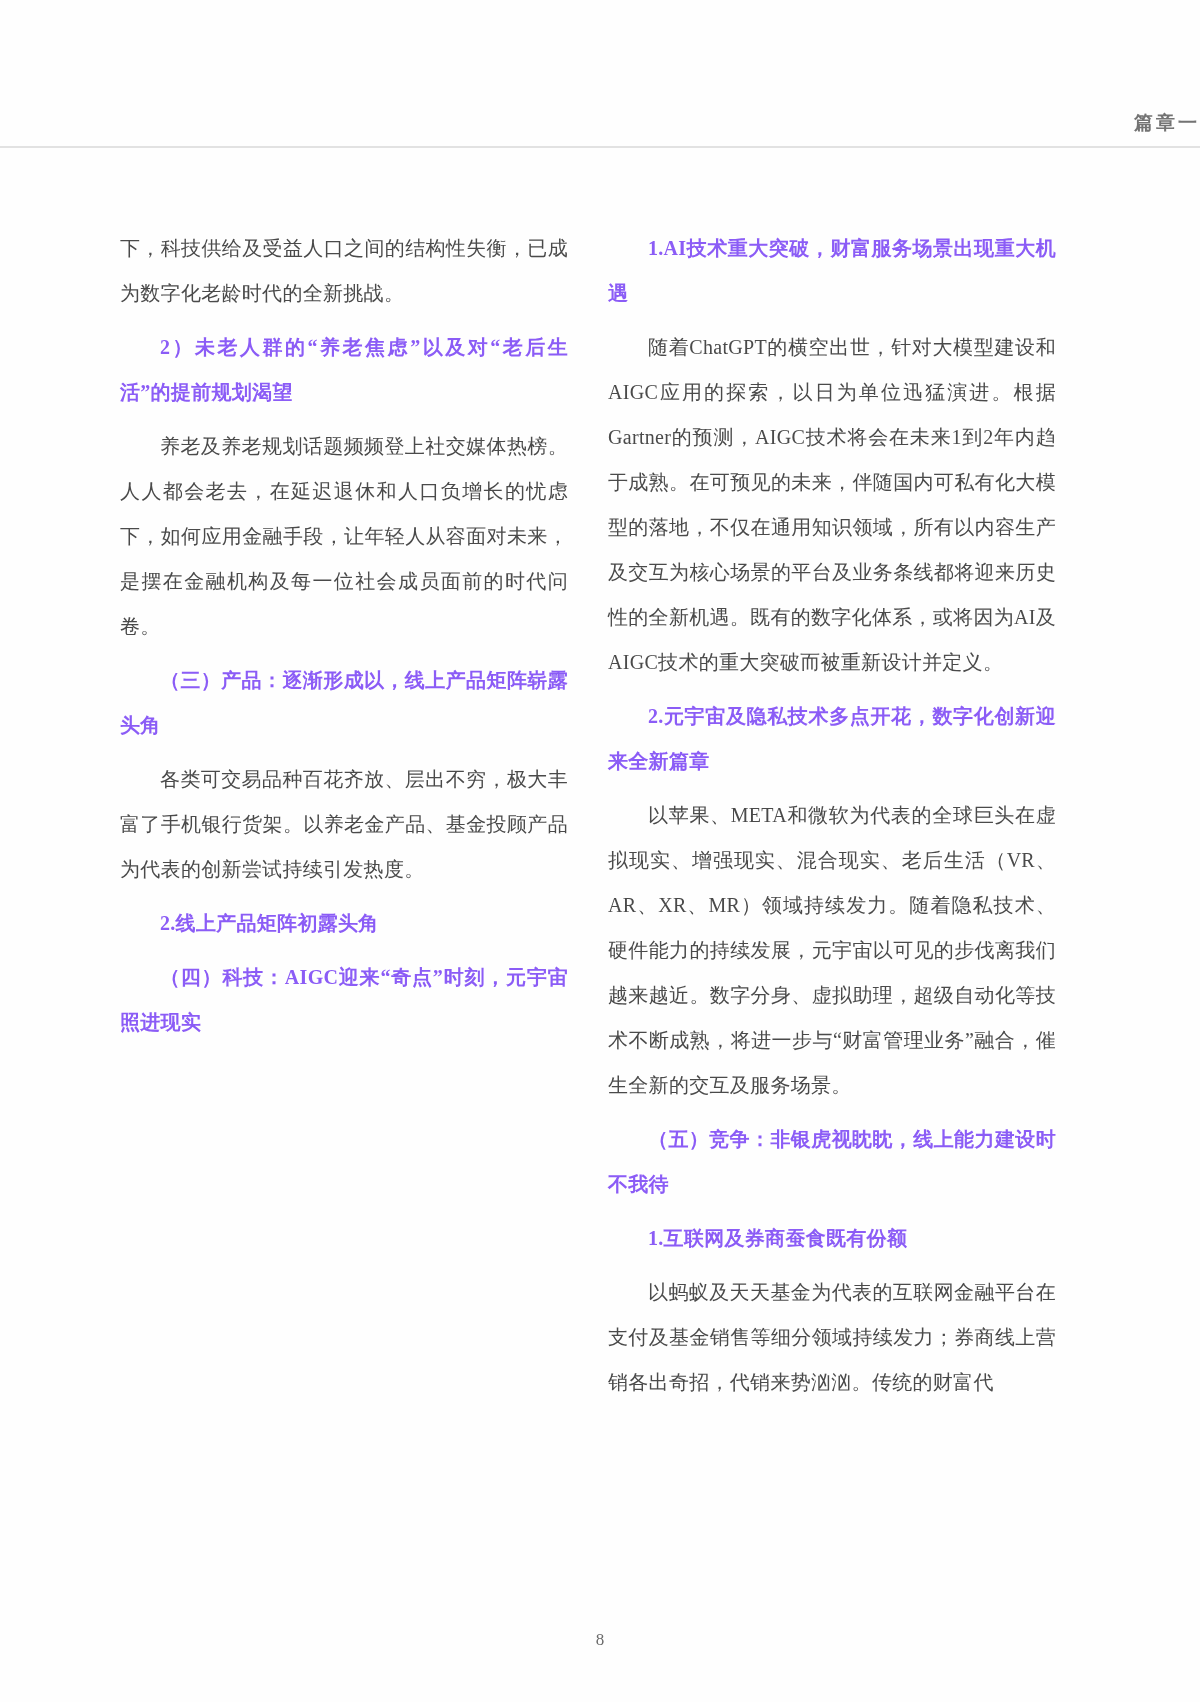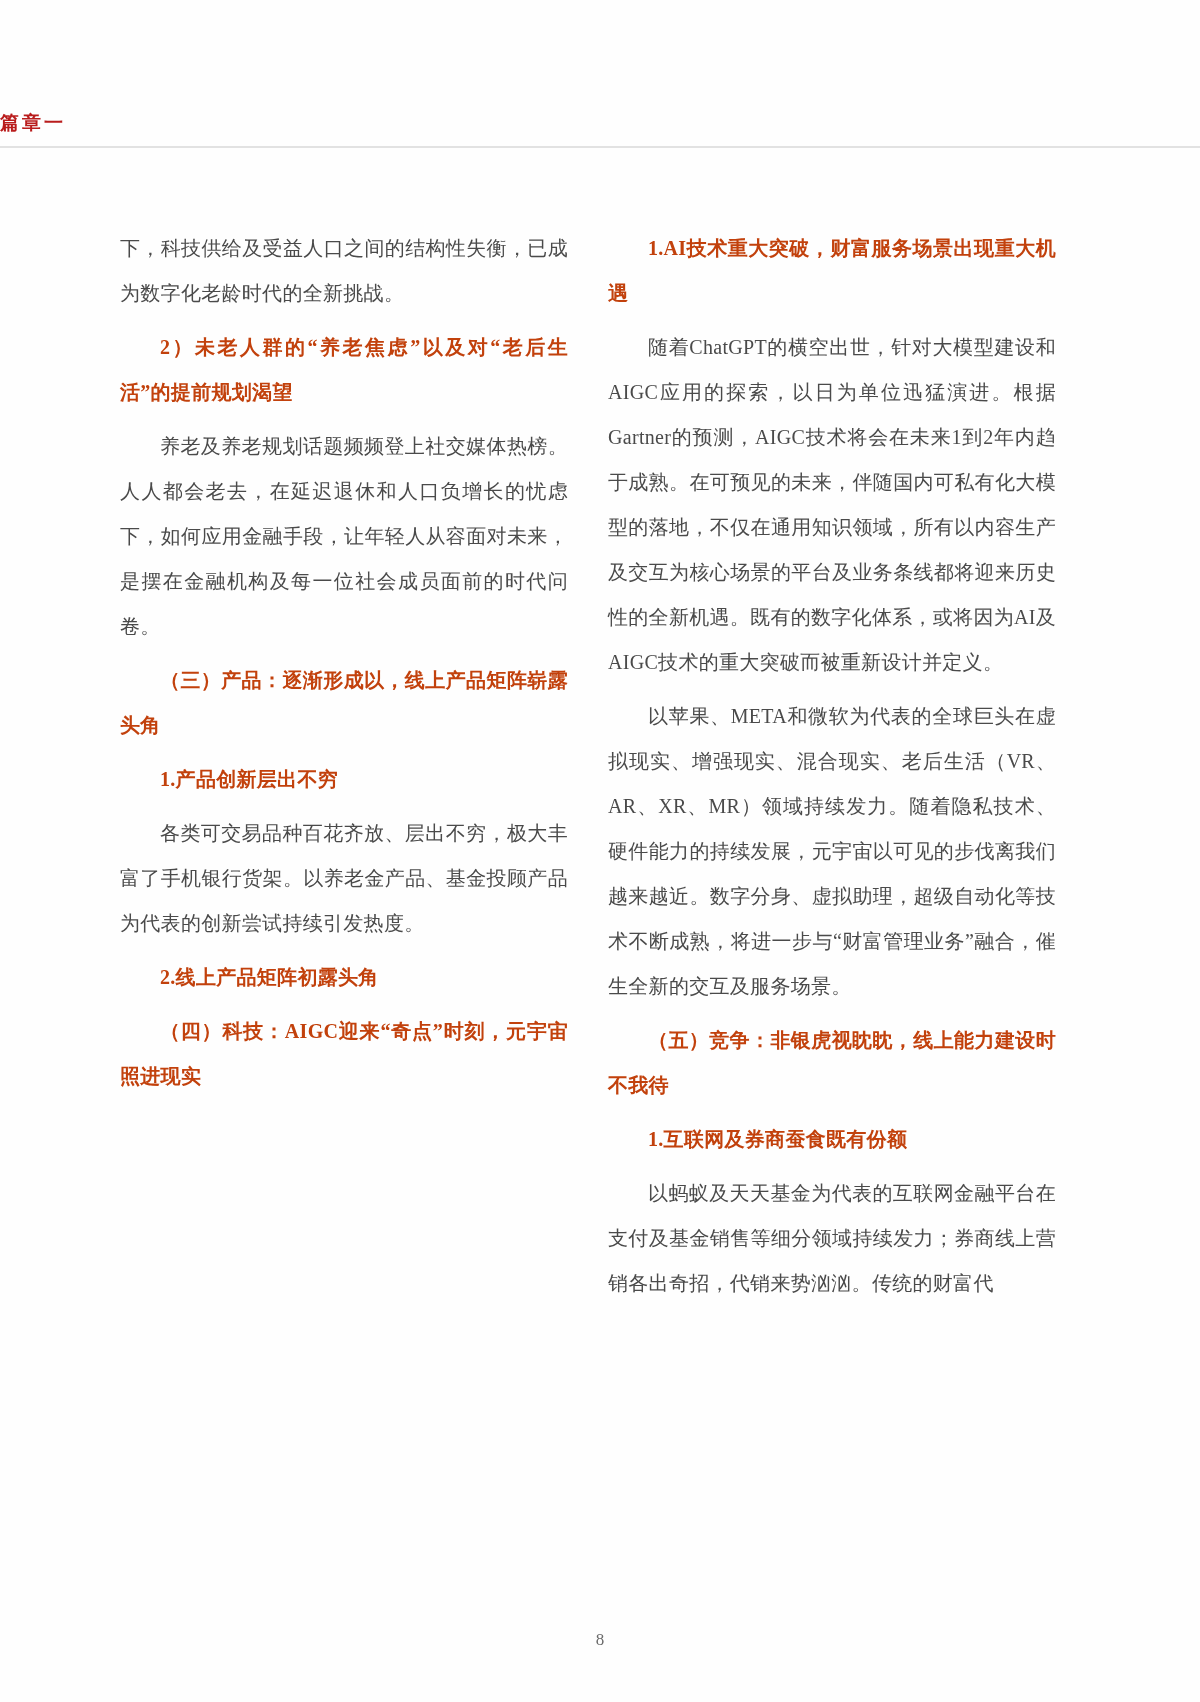--- a/index.html
+++ b/index.html
@@ -9,25 +9,25 @@
     height: 1702px;
     background: #fefefe;
     overflow: hidden;
     font-family: "Liberation Serif", "DejaVu Serif", serif;
   }
   .header-title {
     position: absolute;
     top: 110px;
     left: 0;
     width: 100%;
-    text-align: left;
+    text-align: right;
     font-size: 19px;
     font-weight: bold;
     letter-spacing: 3px;
-    color: #b91c1c;
+    color: #737373;
     filter: blur(0.4px);
   }
   .header-rule {
     position: absolute;
     top: 146px;
     left: 0;
     width: 100%;
     height: 2px;
     background: #e2e2e2;
   }
@@ -45,21 +45,21 @@
     margin: 0 0 9px 0;
     font-size: 20px;
     line-height: 45px;
     text-align: justify;
     text-indent: 2em;
     color: #4a4a4a;
     letter-spacing: 0.3px;
   }
   .block.heading {
     font-weight: bold;
-    color: #c2410c;
+    color: #8b5cf6;
   }
   .block.noindent { text-indent: 0; }
   .page-number {
     position: absolute;
     top: 1630px;
     left: 0;
     width: 100%;
     text-align: center;
     font-size: 17px;
     color: #6b6b6b;
@@ -72,28 +72,28 @@
 <div class="page">
   <div class="header-title">篇章一</div>
   <div class="header-rule"></div>
 
   <div class="content">
     <div class="col">
         <p class="block para noindent">下，科技供给及受益人口之间的结构性失衡，已成为数字化老龄时代的全新挑战。</p>
         <p class="block heading">2）未老人群的“养老焦虑”以及对“老后生活”的提前规划渴望</p>
         <p class="block para">养老及养老规划话题频频登上社交媒体热榜。人人都会老去，在延迟退休和人口负增长的忧虑下，如何应用金融手段，让年轻人从容面对未来，是摆在金融机构及每一位社会成员面前的时代问卷。</p>
         <p class="block heading">（三）产品：逐渐形成以，线上产品矩阵崭露头角</p>
-        <p class="block heading">1.产品创新层出不穷</p>
         <p class="block para">各类可交易品种百花齐放、层出不穷，极大丰富了手机银行货架。以养老金产品、基金投顾产品为代表的创新尝试持续引发热度。</p>
         <p class="block heading">2.线上产品矩阵初露头角</p>
         <p class="block heading">（四）科技：AIGC迎来“奇点”时刻，元宇宙照进现实</p>
       </div>
     <div class="col">
         <p class="block heading">1.AI技术重大突破，财富服务场景出现重大机遇</p>
         <p class="block para">随着ChatGPT的横空出世，针对大模型建设和AIGC应用的探索，以日为单位迅猛演进。根据Gartner的预测，AIGC技术将会在未来1到2年内趋于成熟。在可预见的未来，伴随国内可私有化大模型的落地，不仅在通用知识领域，所有以内容生产及交互为核心场景的平台及业务条线都将迎来历史性的全新机遇。既有的数字化体系，或将因为AI及AIGC技术的重大突破而被重新设计并定义。</p>
+        <p class="block heading">2.元宇宙及隐私技术多点开花，数字化创新迎来全新篇章</p>
         <p class="block para">以苹果、META和微软为代表的全球巨头在虚拟现实、增强现实、混合现实、老后生活（VR、AR、XR、MR）领域持续发力。随着隐私技术、硬件能力的持续发展，元宇宙以可见的步伐离我们越来越近。数字分身、虚拟助理，超级自动化等技术不断成熟，将进一步与“财富管理业务”融合，催生全新的交互及服务场景。</p>
         <p class="block heading">（五）竞争：非银虎视眈眈，线上能力建设时不我待</p>
         <p class="block heading">1.互联网及券商蚕食既有份额</p>
         <p class="block para">以蚂蚁及天天基金为代表的互联网金融平台在支付及基金销售等细分领域持续发力；券商线上营销各出奇招，代销来势汹汹。传统的财富代</p>
       </div>
   </div>
 
   <div class="page-number">8</div>
 </div>
 

